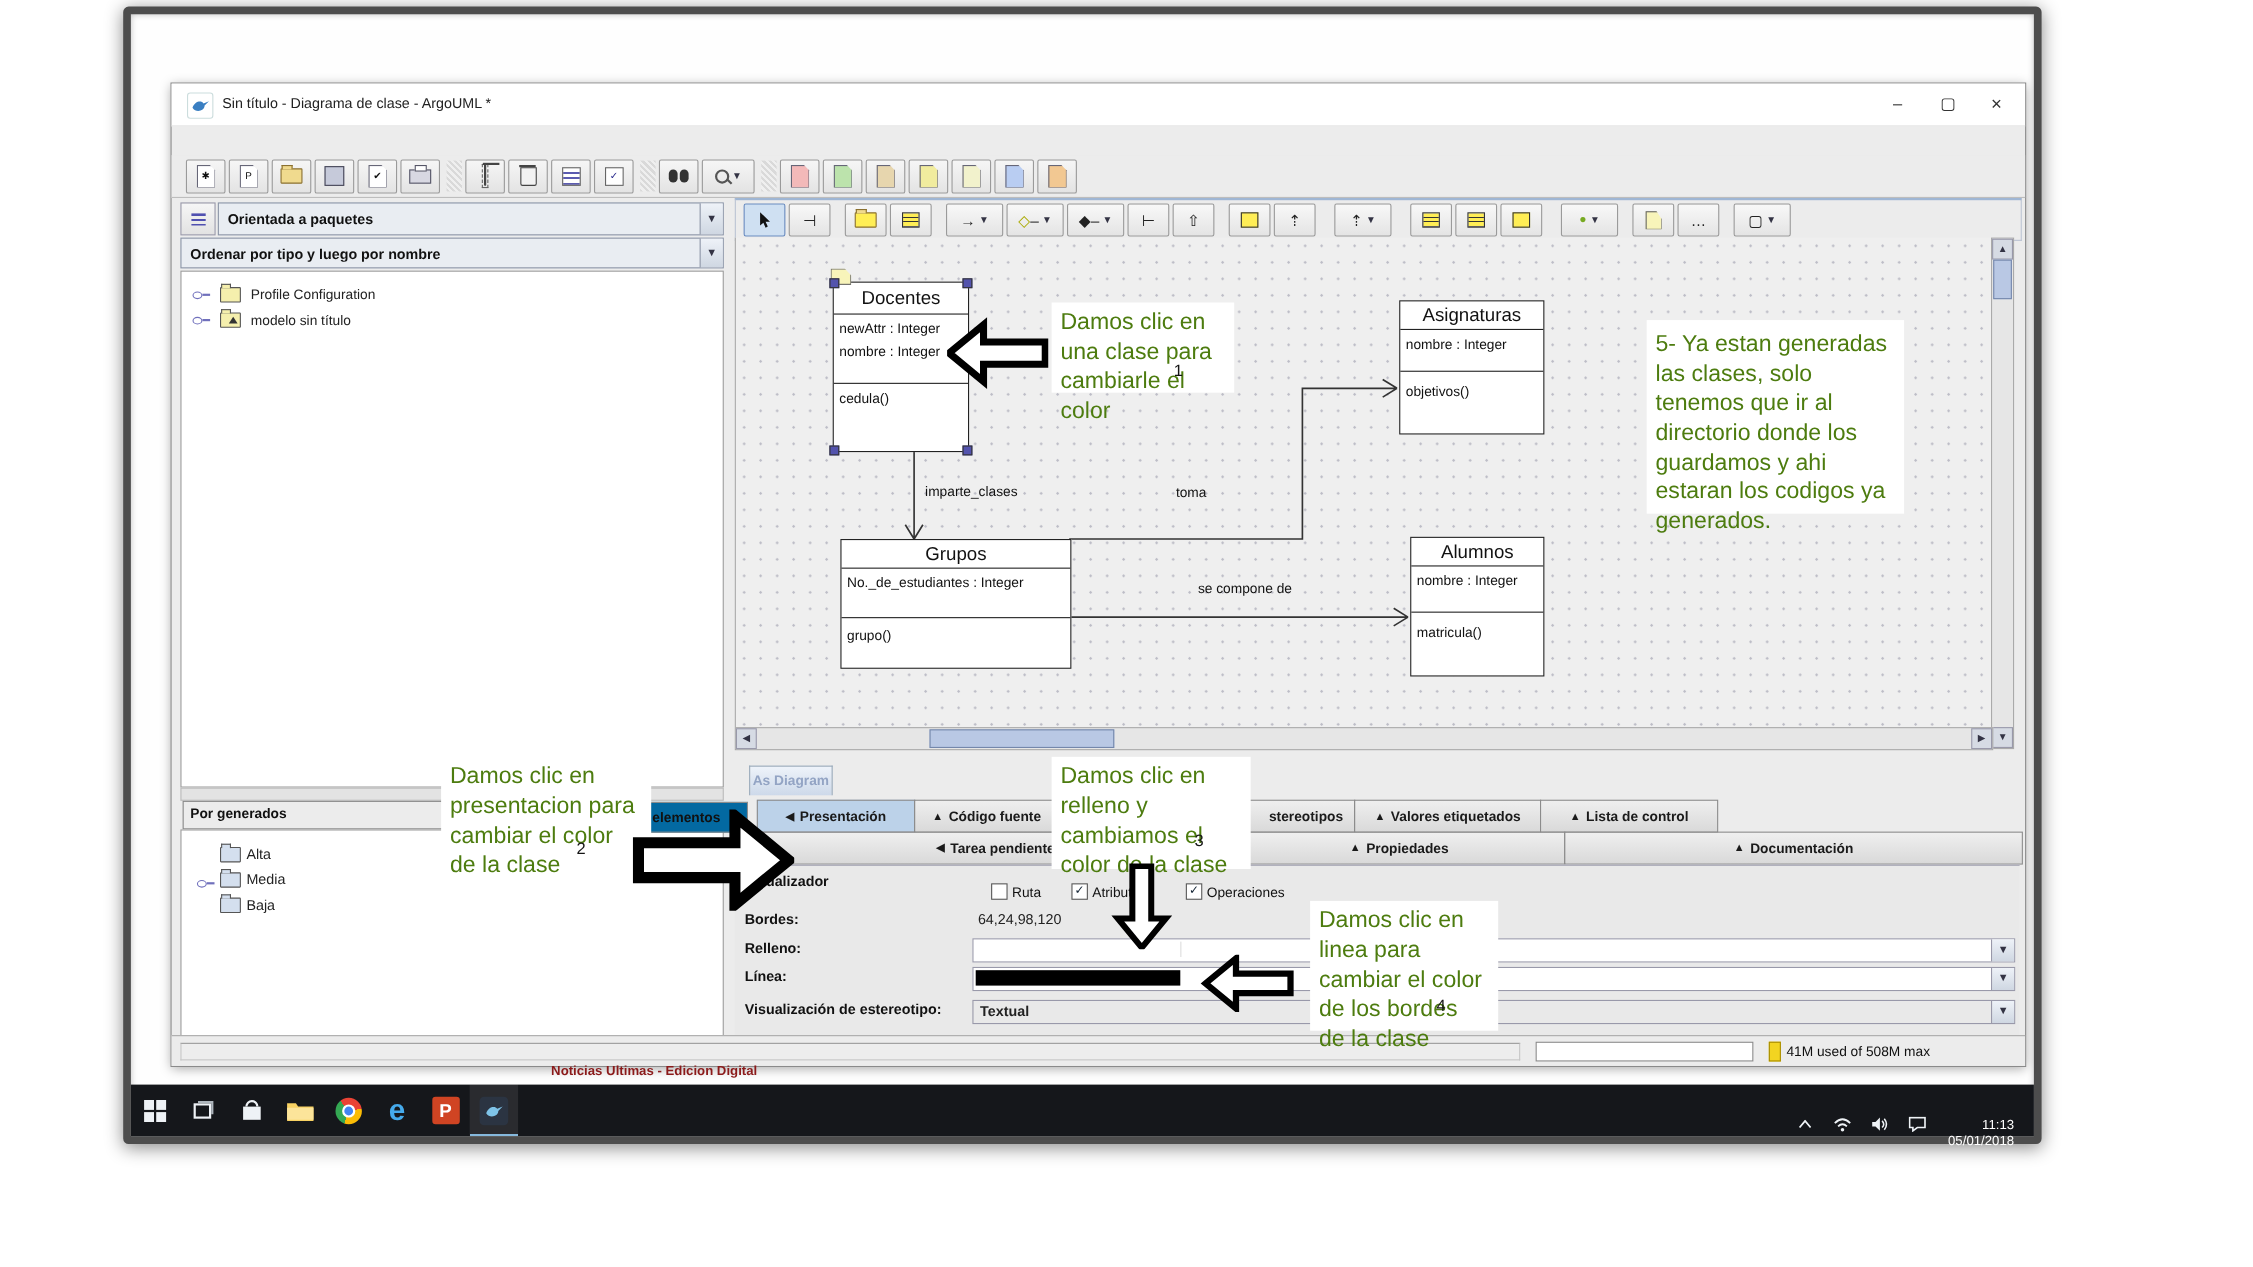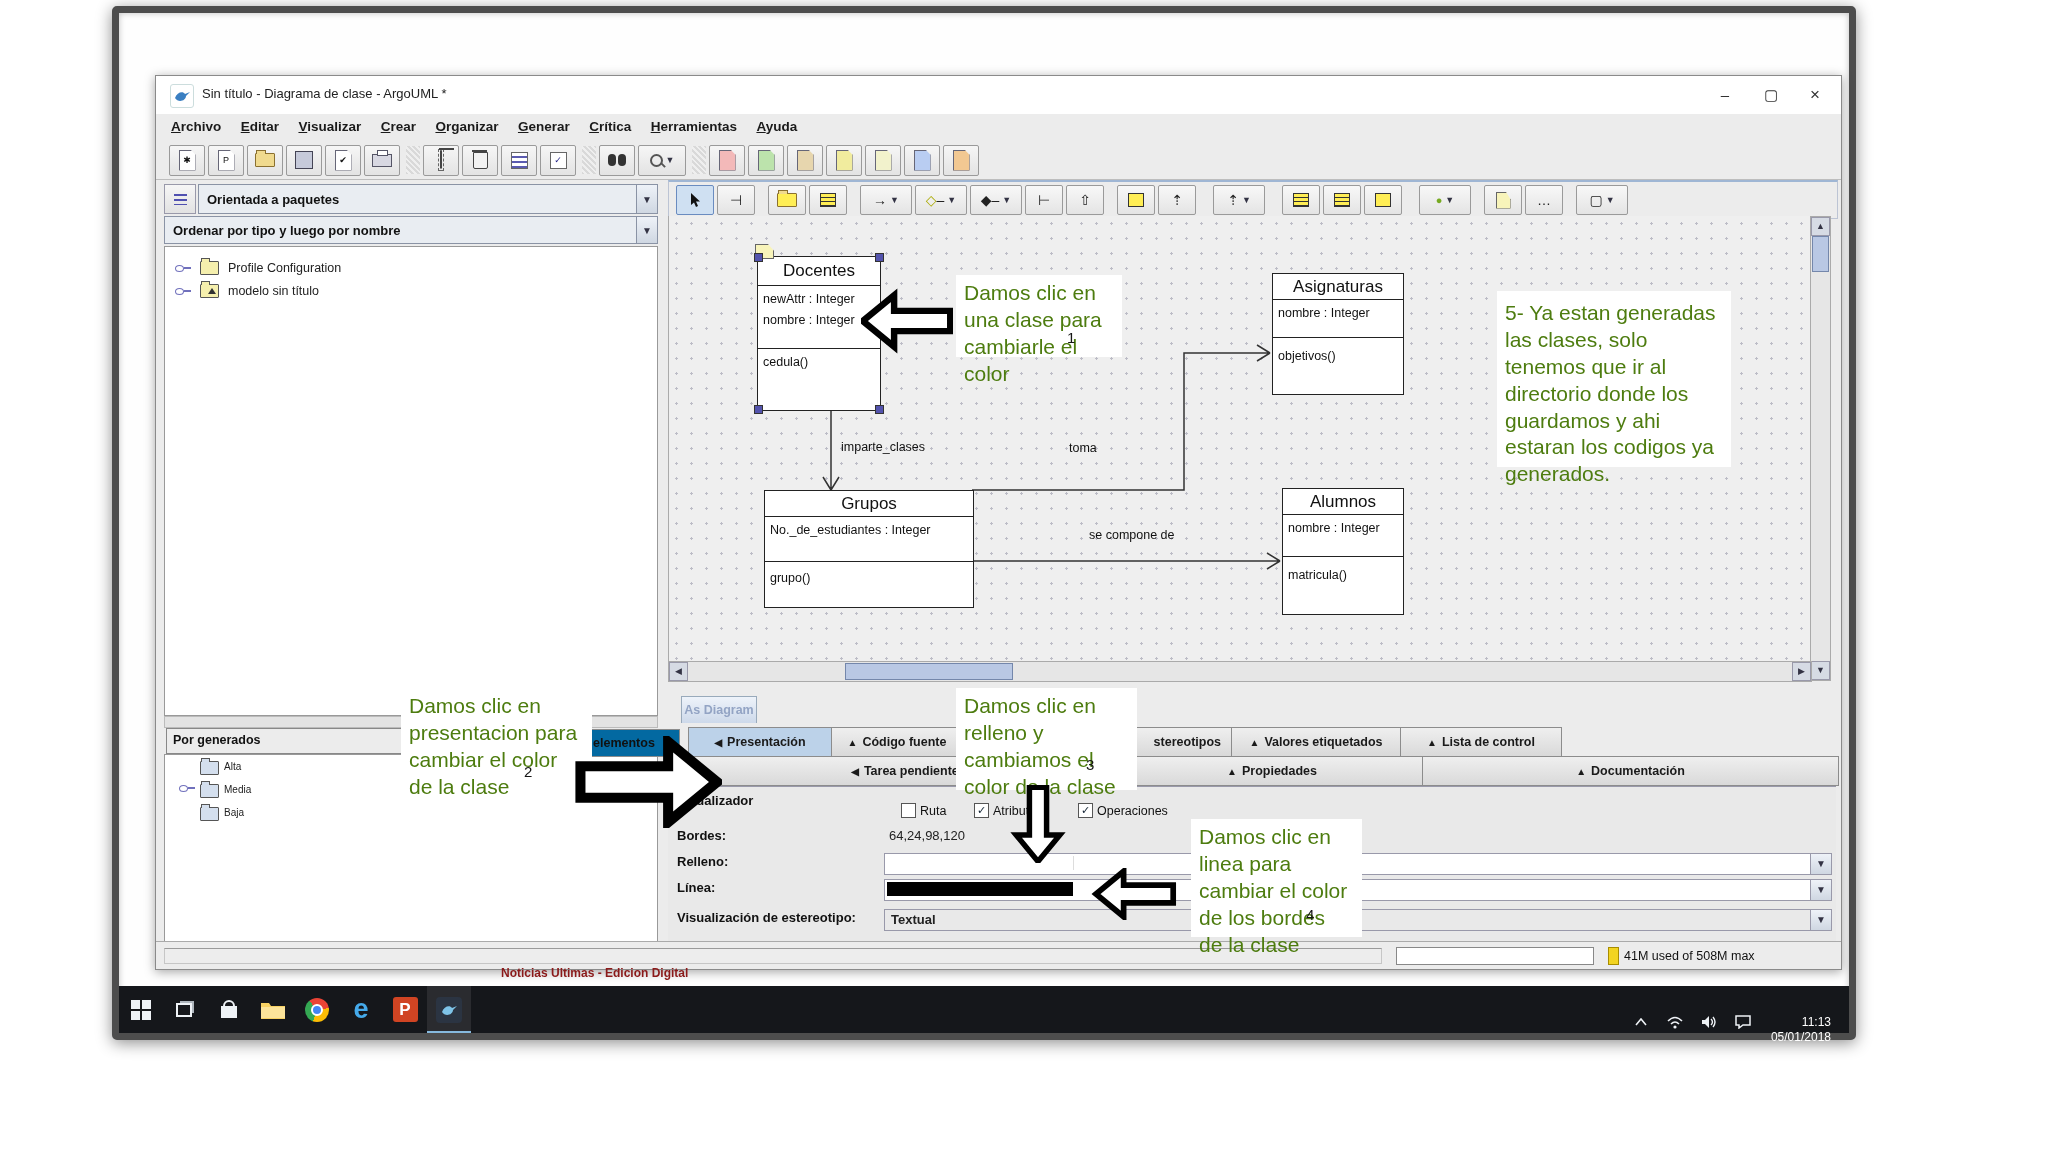--- a/index.html
+++ b/index.html
@@ -61,21 +61,21 @@
   .conn::after{content:"";position:absolute;left:9px;top:3px;width:7px;height:2px;background:#7070bc;}
   .folder{width:17px;height:12px;background:#f5efad;border:1px solid #555;border-radius:1px;position:relative;}
   .folder::before{content:"";position:absolute;left:0;top:-4px;width:7px;height:3px;background:#f5efad;border:1px solid #555;border-bottom:none;}
   .folder.model::after{content:"";position:absolute;right:2px;top:3px;border-left:4px solid transparent;border-right:4px solid transparent;border-bottom:6px solid #333;}
   .folder.blue{background:#d4dfee}.folder.blue::before{background:#d4dfee}
   .splitter{position:absolute;left:8px;top:640px;width:492px;height:10px;background:#e3e3e3;border:1px solid #bbb;}
   .prior-hd{position:absolute;left:10px;top:652px;width:290px;height:24px;background:#ececec;border:1px solid #888;
             font-size:12.5px;font-weight:700;line-height:22px;padding-left:6px;}
   .prior-pane{position:absolute;left:8px;top:678px;width:492px;height:188px;background:#fff;border:1px solid #999;}
   .ptree{position:absolute;left:14px;top:6px;}
-  .pitem{display:flex;align-items:flex-start;gap:5px;height:23px;font-size:10px;color:#222;}
+  .pitem{display:flex;align-items:flex-end;gap:5px;height:23px;font-size:13px;color:#222;}
   
   .dtoolbar{position:absolute;left:512px;top:104px;width:1168px;height:36px;background:#ececec;border:1px solid #bcc4d4;
             border-top:2px solid #9fb6d4;display:flex;align-items:center;}
   .dbtn{height:28px;min-width:30px;background:linear-gradient(#f8f8f8,#e4e4e4);border:1px solid #9a9a9a;border-radius:2px;
         margin-left:3px;display:flex;align-items:center;justify-content:center;font-size:14px;color:#222;padding:0 3px;}
   .dbtn.pressed{background:#cfe0f2;border-color:#6a8cc0;}
   .ybox{width:14px;height:12px;background:#ffee55;border:1px solid #333;}
   .ybox.rows{background:repeating-linear-gradient(#ffee55 0 3px,#333 3px 4px);}
   .cursor-svg{width:13px;height:16px;}
   .canvas{position:absolute;left:512px;top:140px;width:1142px;height:445px;background:#efefef;border-left:1px solid #aaa;
@@ -152,31 +152,20 @@
         <svg width="18" height="16" viewBox="0 0 18 16">
               <path d="M2,10 C4,4 10,3 12,6 L17,4 L13,8 C13,13 5,15 2,10 Z" fill="#3a7fc2"></path>
             </svg>
       </span>
       <span class="title-txt">Sin título - Diagrama de clase - ArgoUML *</span>
       <span class="wbtn" style="right:96px">–</span>
       <span class="wbtn" style="right:50px">▢</span>
       <span class="wbtn" style="right:6px;font-size:17px">×</span>
     </div>
 
-    <div class="menubar">
-      <span>Archivo</span>
-      <span>Editar</span>
-      <span>Visualizar</span>
-      <span>Crear</span>
-      <span>Organizar</span>
-      <span>Generar</span>
-      <span>Crítica</span>
-      <span>Herramientas</span>
-      <span>Ayuda</span>
-    </div>
 
     <div class="toolbar">
       <span style="width:10px"></span>
       <span class="tbtn">
             <span class="doc">✱</span>
           </span>
       <span class="tbtn">
             <span class="doc">P</span>
           </span>
       <span class="tbtn">

